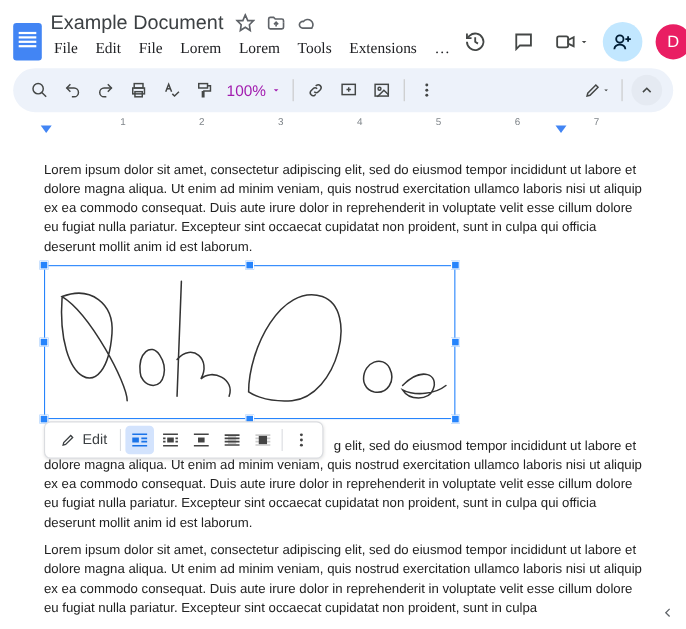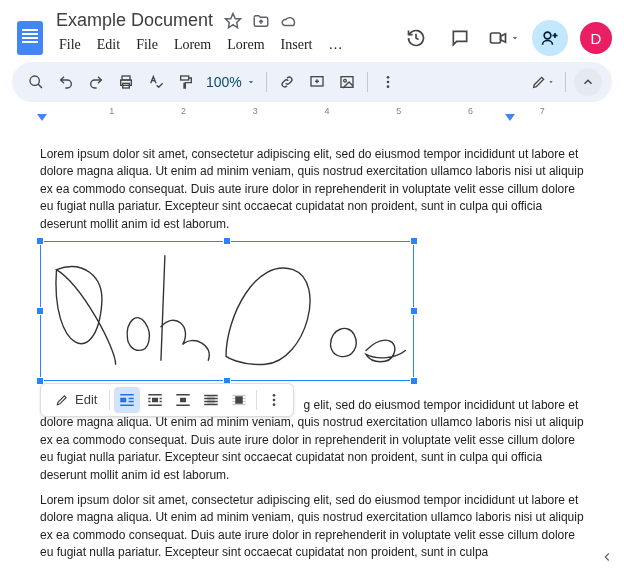--- a/index.html
+++ b/index.html
@@ -24,21 +24,21 @@
 .hr-icon { width: 32px; height: 32px; display: flex; align-items: center; justify-content: center; color: #444746; cursor: pointer; border-radius: 50%; }
 .meet { display: flex; align-items: center; gap: 2px; }
 .share-btn { width: 36px; height: 36px; background: #c2e7ff; border-radius: 50%; display: flex; align-items: center; justify-content: center; color: #001d35; cursor: pointer; }
 .avatar { width: 32px; height: 32px; border-radius: 50%; background: #e91e63; color: #fff; display: flex; align-items: center; justify-content: center; font-size: 15px; font-weight: 500; }
 
 
 .toolbar-wrap { padding: 6px 12px 0 12px; }
 .toolbar { background: #edf2fa; border-radius: 24px; height: 40px; display: flex; align-items: center; padding: 0 10px; gap: 2px; }
 .tb-icon { width: 28px; height: 28px; display: flex; align-items: center; justify-content: center; color: #444746; cursor: pointer; border-radius: 4px; font-size: 15px; }
 .tb-sep { width: 1px; height: 20px; background: #c7c7c7; margin: 0 4px; }
-.tb-zoom { display: flex; align-items: center; font-size: 14px; color: #0c4a6e; padding: 0 4px; cursor: pointer; gap: 4px; }
+.tb-zoom { display: flex; align-items: center; font-size: 14px; color: #a21caf; padding: 0 4px; cursor: pointer; gap: 4px; }
 .tb-right { margin-left: auto; display: flex; align-items: center; gap: 4px; }
 .tb-chev { width: 28px; height: 28px; display: flex; align-items: center; justify-content: center; color: #444746; cursor: pointer; border-radius: 50%; background: rgba(0,0,0,0.03); }
 
 
 .ruler { height: 18px; position: relative; margin-top: 2px; background: #fff; font-size: 9px; color: #80868b; }
 .ruler-bar { position: absolute; left: 40px; right: 10px; top: 0; bottom: 0; }
 .ruler-num { position: absolute; top: 2px; transform: translateX(-50%); }
 .ruler-marker { position: absolute; top: 10px; width: 0; height: 0; border-left: 5px solid transparent; border-right: 5px solid transparent; border-top: 7px solid #4285f4; }
 
 
@@ -102,21 +102,22 @@
             </svg>
           </span>
       </div>
     </div>
     <div class="menu-row">
       <span class="menu-item">File</span>
       <span class="menu-item">Edit</span>
       <span class="menu-item">File</span>
       <span class="menu-item">Lorem</span>
       <span class="menu-item">Lorem</span>
-      <span class="menu-item">Insert</span>
+      <span class="menu-item">Tools</span>
+      <span class="menu-item">Extensions</span>
       <span class="menu-item">…</span>
     </div>
   </div>
   <div class="header-right">
     <span class="hr-icon">
         <svg width="20" height="20" viewBox="0 0 24 24" fill="none" stroke="currentColor" stroke-width="2">
           <path d="M3 12a9 9 0 1 0 3-6.7L3 8"></path>
           <polyline points="3 3 3 8 8 8"></polyline>
           <polyline points="12 7 12 12 15 14"></polyline>
         </svg>

